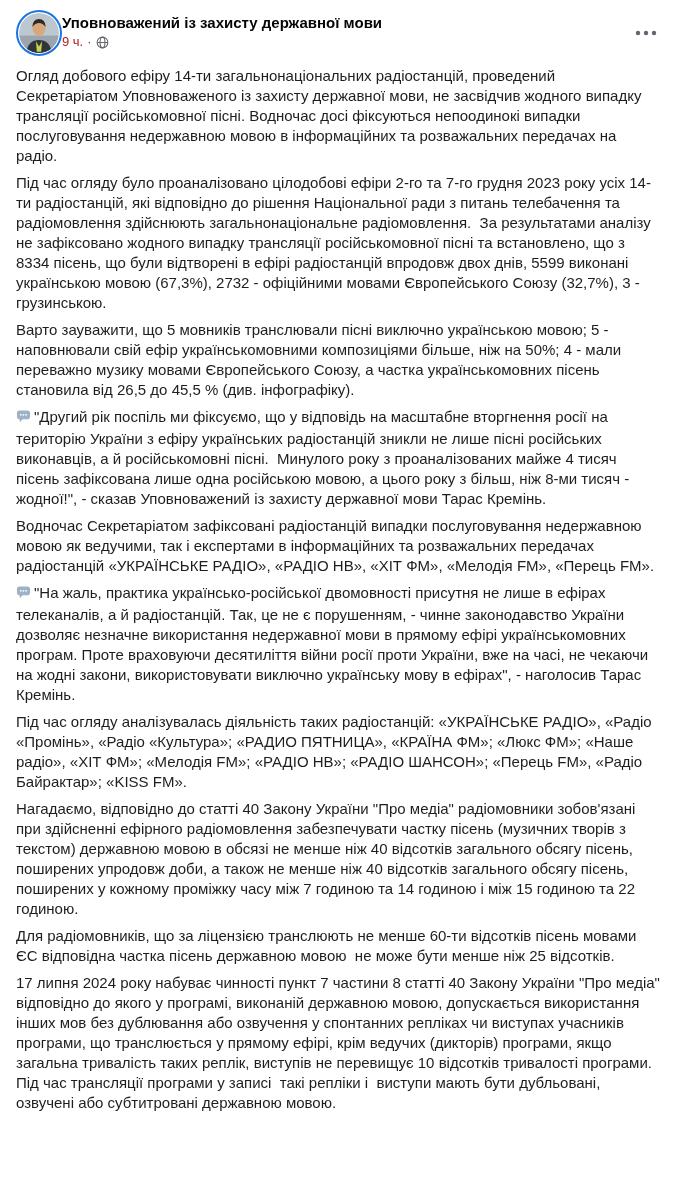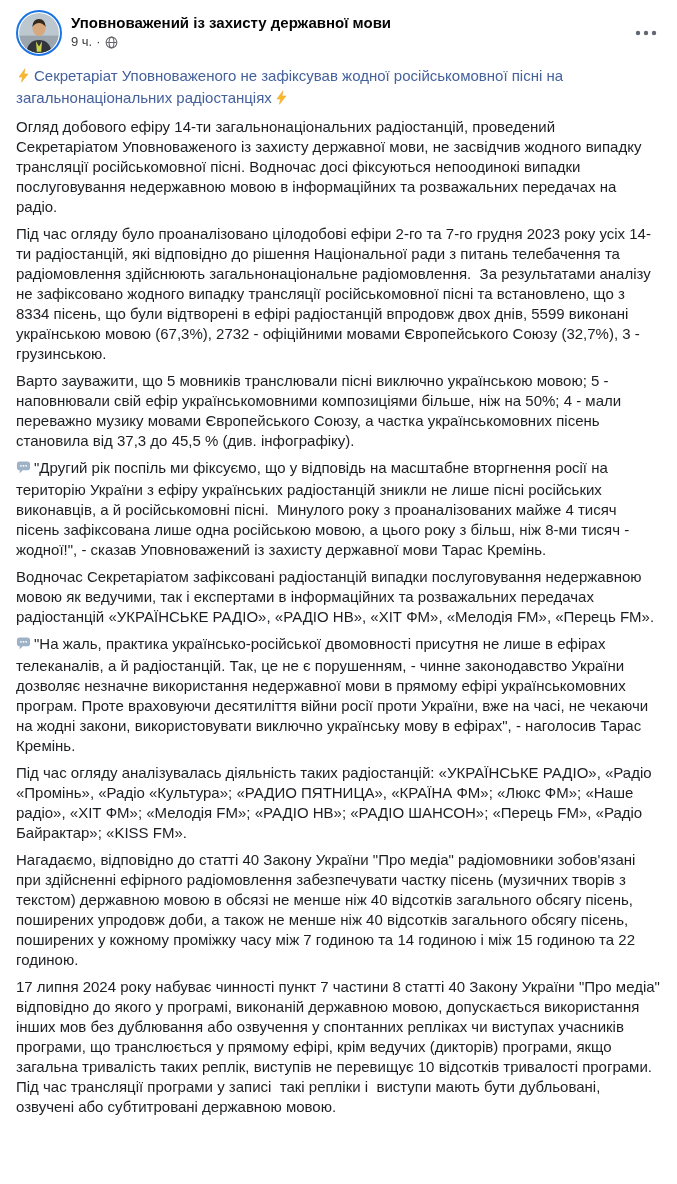--- a/index.html
+++ b/index.html
@@ -16,28 +16,28 @@
     display: flex; align-items: flex-start;
     padding: 10px 16px 4px 16px;
     position: relative;
   }
   .avatar {
     width: 46px; height: 46px; flex: 0 0 46px;
     border: 2px solid #1b74e4; border-radius: 50%;
     padding: 1px; background: #ffffff; cursor: pointer;
   }
   .avatar svg { display: block; width: 100%; height: 100%; border-radius: 50%; }
-  .header-info { margin-left: 9px; padding-top: 3px; }
+  .header-info { padding-top: 3px; }
   .page-name {
     font-size: 15px; font-weight: 700; color: #050505;
     line-height: 19px; cursor: pointer;
   }
   .meta {
     display: flex; align-items: center; gap: 4px;
-    font-size: 13px; color: #404040; margin-top: 2px; line-height: 16px;
+    font-size: 13px; color: #b91c1c; margin-top: 2px; line-height: 16px;
   }
   .meta .ts { cursor: pointer; }
   .globe { display: inline-flex; margin-top: 1px; }
   .more-btn {
     margin-left: auto; padding: 8px 4px 8px 8px;
     cursor: pointer; color: #606770; margin-top: 4px;
   }
 
   
   .content {
@@ -93,39 +93,35 @@
     <div class="more-btn">
       <svg width="22" height="6" viewBox="0 0 22 6">
         <circle cx="3" cy="3" r="2.2" fill="#606770"></circle>
         <circle cx="11" cy="3" r="2.2" fill="#606770"></circle>
         <circle cx="19" cy="3" r="2.2" fill="#606770"></circle>
       </svg>
     </div>
   </div>
 
   <div class="content">
-      <div class="para headline"><span class="inline-icon before"><svg width="15" height="15" viewBox="0 0 16 16">
-            <path d="M9.6 0.8 L3.2 9.6 H6.9 L5.8 15.2 L12.8 6.3 H8.6 Z" fill="#f7b928" stroke="#eda83a" stroke-width="0.6"></path>
-          </svg></span><span class="ptext">Секретаріат Уповноваженого не зафіксував жодної російськомовної пісні на загальнонаціональних радіостанціях</span><span class="inline-icon after"><svg width="15" height="15" viewBox="0 0 16 16">
-            <path d="M9.6 0.8 L3.2 9.6 H6.9 L5.8 15.2 L12.8 6.3 H8.6 Z" fill="#f7b928" stroke="#eda83a" stroke-width="0.6"></path>
-          </svg></span></div>
       <div class="para body"><span class="ptext">Огляд добового ефіру 14-ти загальнонаціональних радіостанцій, проведений Секретаріатом Уповноваженого із захисту державної мови, не засвідчив жодного випадку трансляції російськомовної пісні. Водночас досі фіксуються непоодинокі випадки послуговування недержавною мовою в інформаційних та розважальних передачах на радіо.</span></div>
       <div class="para body"><span class="ptext">Під час огляду було проаналізовано цілодобові ефіри 2-го та 7-го грудня 2023 року усіх 14-ти радіостанцій, які відповідно до рішення Національної ради з питань телебачення та радіомовлення здійснюють загальнонаціональне радіомовлення.  За результатами аналізу не зафіксовано жодного випадку трансляції російськомовної пісні та встановлено, що з 8334 пісень, що були відтворені в ефірі радіостанцій впродовж двох днів, 5599 виконані українською мовою (67,3%), 2732 - офіційними мовами Європейського Союзу (32,7%), 3 - грузинською.</span></div>
-      <div class="para body"><span class="ptext">Варто зауважити, що 5 мовників транслювали пісні виключно українською мовою; 5 - наповнювали свій ефір українськомовними композиціями більше, ніж на 50%; 4 - мали переважно музику мовами Європейського Союзу, а частка українськомовних пісень становила від 37,3 до 45,5 % (див. інфографіку).</span></div>
+      <div class="para body"><span class="ptext">Варто зауважити, що 5 мовників транслювали пісні виключно українською мовою; 5 - наповнювали свій ефір українськомовними композиціями більше, ніж на 50%; 4 - мали переважно музику мовами Європейського Союзу, а частка українськомовних пісень становила від 26,5 до 45,5 % (див. інфографіку).</span></div>
       <div class="para quote"><span class="inline-icon before"><svg width="15" height="15" viewBox="0 0 16 16">
             <path d="M4 1.5 h8 a3 3 0 0 1 3 3 v3.5 a3 3 0 0 1 -3 3 H7.2 L4 14 v-3 a3 3 0 0 1 -3 -3 V4.5 a3 3 0 0 1 3 -3 z" fill="#9db1c7"></path>
             <circle cx="5.2" cy="6.2" r="1" fill="#fff"></circle>
             <circle cx="8" cy="6.2" r="1" fill="#fff"></circle>
             <circle cx="10.8" cy="6.2" r="1" fill="#fff"></circle>
           </svg></span><span class="ptext">"Другий рік поспіль ми фіксуємо, що у відповідь на масштабне вторгнення росії на територію України з ефіру українських радіостанцій зникли не лише пісні російських виконавців, а й російськомовні пісні.  Минулого року з проаналізованих майже 4 тисяч пісень зафіксована лише одна російською мовою, а цього року з більш, ніж 8-ми тисяч - жодної!", - сказав Уповноважений із захисту державної мови Тарас Кремінь.</span></div>
       <div class="para body"><span class="ptext">Водночас Секретаріатом зафіксовані радіостанцій випадки послуговування недержавною мовою як ведучими, так і експертами в інформаційних та розважальних передачах радіостанцій «УКРАЇНСЬКЕ РАДІО», «РАДІО НВ», «ХІТ ФМ», «Мелодія FM», «Перець FM».</span></div>
       <div class="para quote"><span class="inline-icon before"><svg width="15" height="15" viewBox="0 0 16 16">
             <path d="M4 1.5 h8 a3 3 0 0 1 3 3 v3.5 a3 3 0 0 1 -3 3 H7.2 L4 14 v-3 a3 3 0 0 1 -3 -3 V4.5 a3 3 0 0 1 3 -3 z" fill="#9db1c7"></path>
             <circle cx="5.2" cy="6.2" r="1" fill="#fff"></circle>
             <circle cx="8" cy="6.2" r="1" fill="#fff"></circle>
             <circle cx="10.8" cy="6.2" r="1" fill="#fff"></circle>
           </svg></span><span class="ptext">"На жаль, практика українсько-російської двомовності присутня не лише в ефірах телеканалів, а й радіостанцій. Так, це не є порушенням, - чинне законодавство України дозволяє незначне використання недержавної мови в прямому ефірі українськомовних програм. Проте враховуючи десятиліття війни росії проти України, вже на часі, не чекаючи на жодні закони, використовувати виключно українську мову в ефірах", - наголосив Тарас Кремінь.</span></div>
       <div class="para body"><span class="ptext">Під час огляду аналізувалась діяльність таких радіостанцій: «УКРАЇНСЬКЕ РАДІО», «Радіо «Промінь», «Радіо «Культура»; «РАДИО ПЯТНИЦА», «КРАЇНА ФМ»; «Люкс ФМ»; «Наше радіо», «ХІТ ФМ»; «Мелодія FM»; «РАДІО НВ»; «РАДІО ШАНСОН»; «Перець FM», «Радіо Байрактар»; «KISS FM».</span></div>
       <div class="para body"><span class="ptext">Нагадаємо, відповідно до статті 40 Закону України "Про медіа" радіомовники зобов'язані при здійсненні ефірного радіомовлення забезпечувати частку пісень (музичних творів з текстом) державною мовою в обсязі не менше ніж 40 відсотків загального обсягу пісень, поширених упродовж доби, а також не менше ніж 40 відсотків загального обсягу пісень, поширених у кожному проміжку часу між 7 годиною та 14 годиною і між 15 годиною та 22 годиною.</span></div>
+      <div class="para body"><span class="ptext">Для радіомовників, що за ліцензією транслюють не менше 60-ти відсотків пісень мовами ЄС відповідна частка пісень державною мовою  не може бути менше ніж 25 відсотків.</span></div>
       <div class="para body"><span class="ptext">17 липня 2024 року набуває чинності пункт 7 частини 8 статті 40 Закону України "Про медіа" відповідно до якого у програмі, виконаній державною мовою, допускається використання інших мов без дублювання або озвучення у спонтанних репліках чи виступах учасників програми, що транслюється у прямому ефірі, крім ведучих (дикторів) програми, якщо загальна тривалість таких реплік, виступів не перевищує 10 відсотків тривалості програми. Під час трансляції програми у записі  такі репліки і  виступи мають бути дубльовані, озвучені або субтитровані державною мовою.</span></div>
     </div>
 
 </div>
 
 </body></html>

